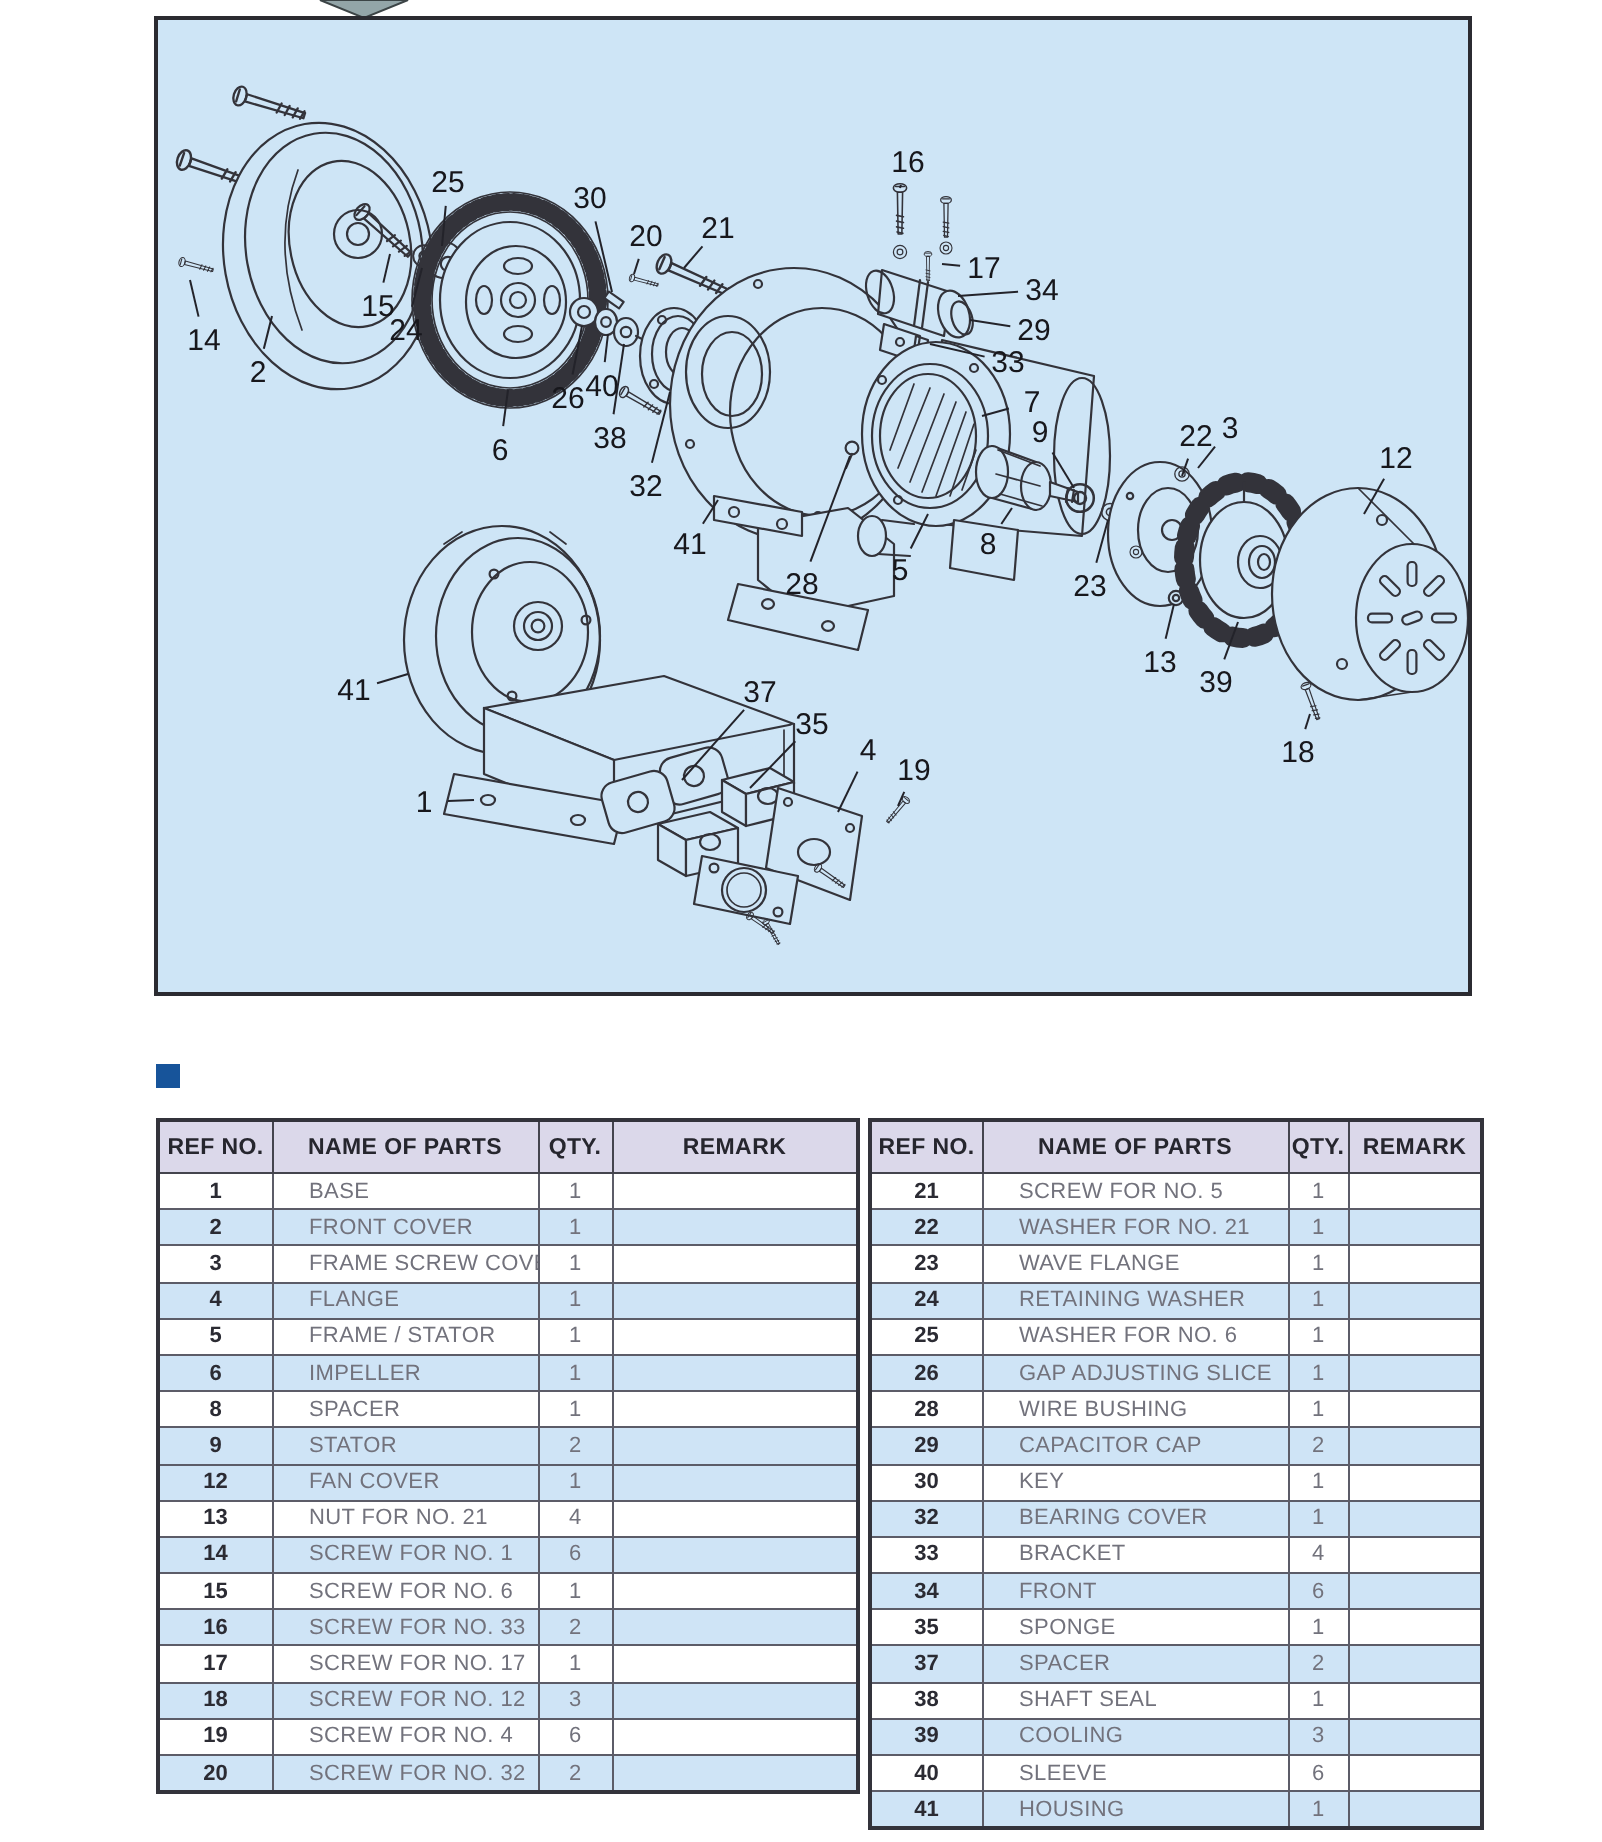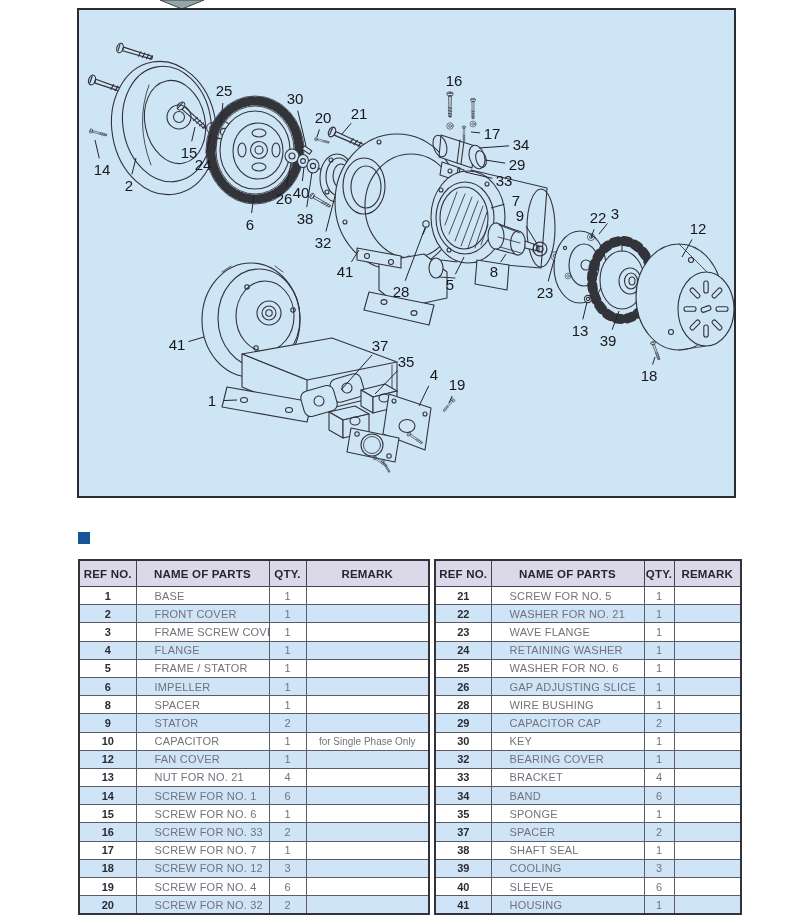--- a/index.html
+++ b/index.html
@@ -448,26 +448,20 @@
           <td class="name">SPACER</td>
           <td class="qty">1</td>
           <td class="remark"></td>
         </tr>
         <tr class="alt">
           <td class="ref">9</td>
           <td class="name">STATOR</td>
           <td class="qty">2</td>
           <td class="remark"></td>
         </tr>
-        <tr>
-          <td class="ref">10</td>
-          <td class="name">CAPACITOR</td>
-          <td class="qty">1</td>
-          <td class="remark">for Single Phase Only</td>
-        </tr>
         <tr class="alt">
           <td class="ref">12</td>
           <td class="name">FAN COVER</td>
           <td class="qty">1</td>
           <td class="remark"></td>
         </tr>
         <tr>
           <td class="ref">13</td>
           <td class="name">NUT FOR NO. 21</td>
           <td class="qty">4</td>
@@ -486,21 +480,21 @@
           <td class="remark"></td>
         </tr>
         <tr class="alt">
           <td class="ref">16</td>
           <td class="name">SCREW FOR NO. 33</td>
           <td class="qty">2</td>
           <td class="remark"></td>
         </tr>
         <tr>
           <td class="ref">17</td>
-          <td class="name">SCREW FOR NO. 7</td>
+          <td class="name">SCREW FOR NO. 17</td>
           <td class="qty">1</td>
           <td class="remark"></td>
         </tr>
         <tr class="alt">
           <td class="ref">18</td>
           <td class="name">SCREW FOR NO. 12</td>
           <td class="qty">3</td>
           <td class="remark"></td>
         </tr>
         <tr>
@@ -595,21 +589,21 @@
           <td class="remark"></td>
         </tr>
         <tr>
           <td class="ref">33</td>
           <td class="name">BRACKET</td>
           <td class="qty">4</td>
           <td class="remark"></td>
         </tr>
         <tr class="alt">
           <td class="ref">34</td>
-          <td class="name">BAND</td>
+          <td class="name">FRONT</td>
           <td class="qty">6</td>
           <td class="remark"></td>
         </tr>
         <tr>
           <td class="ref">35</td>
           <td class="name">SPONGE</td>
           <td class="qty">1</td>
           <td class="remark"></td>
         </tr>
         <tr class="alt">

